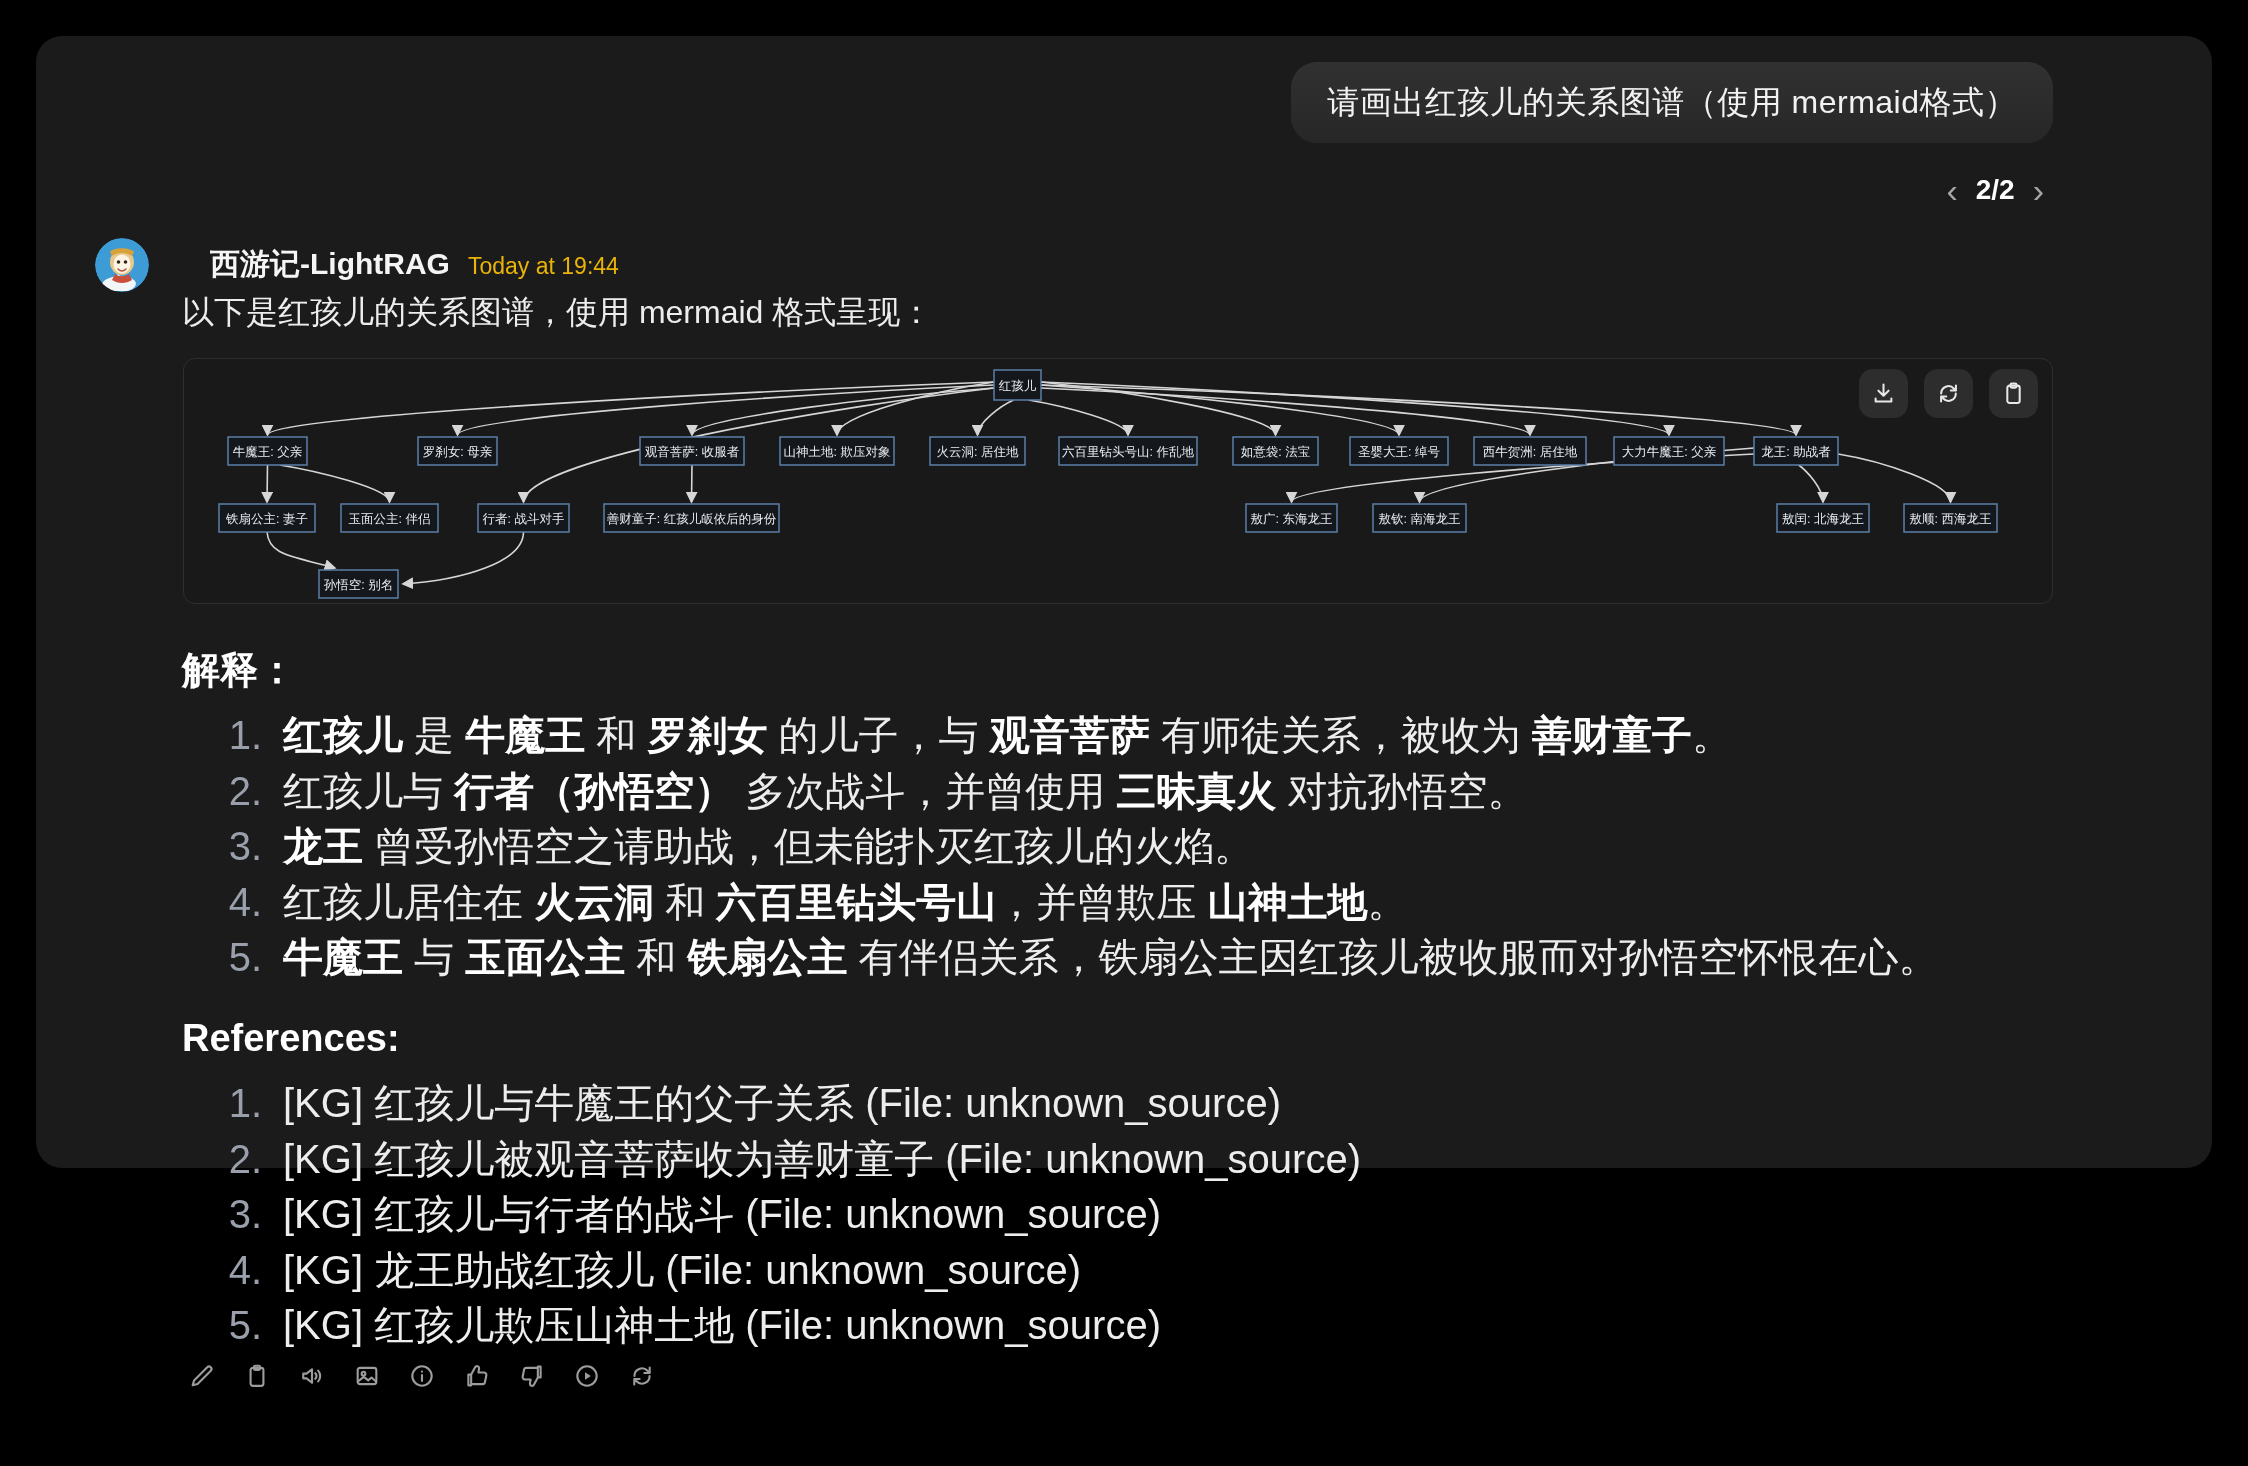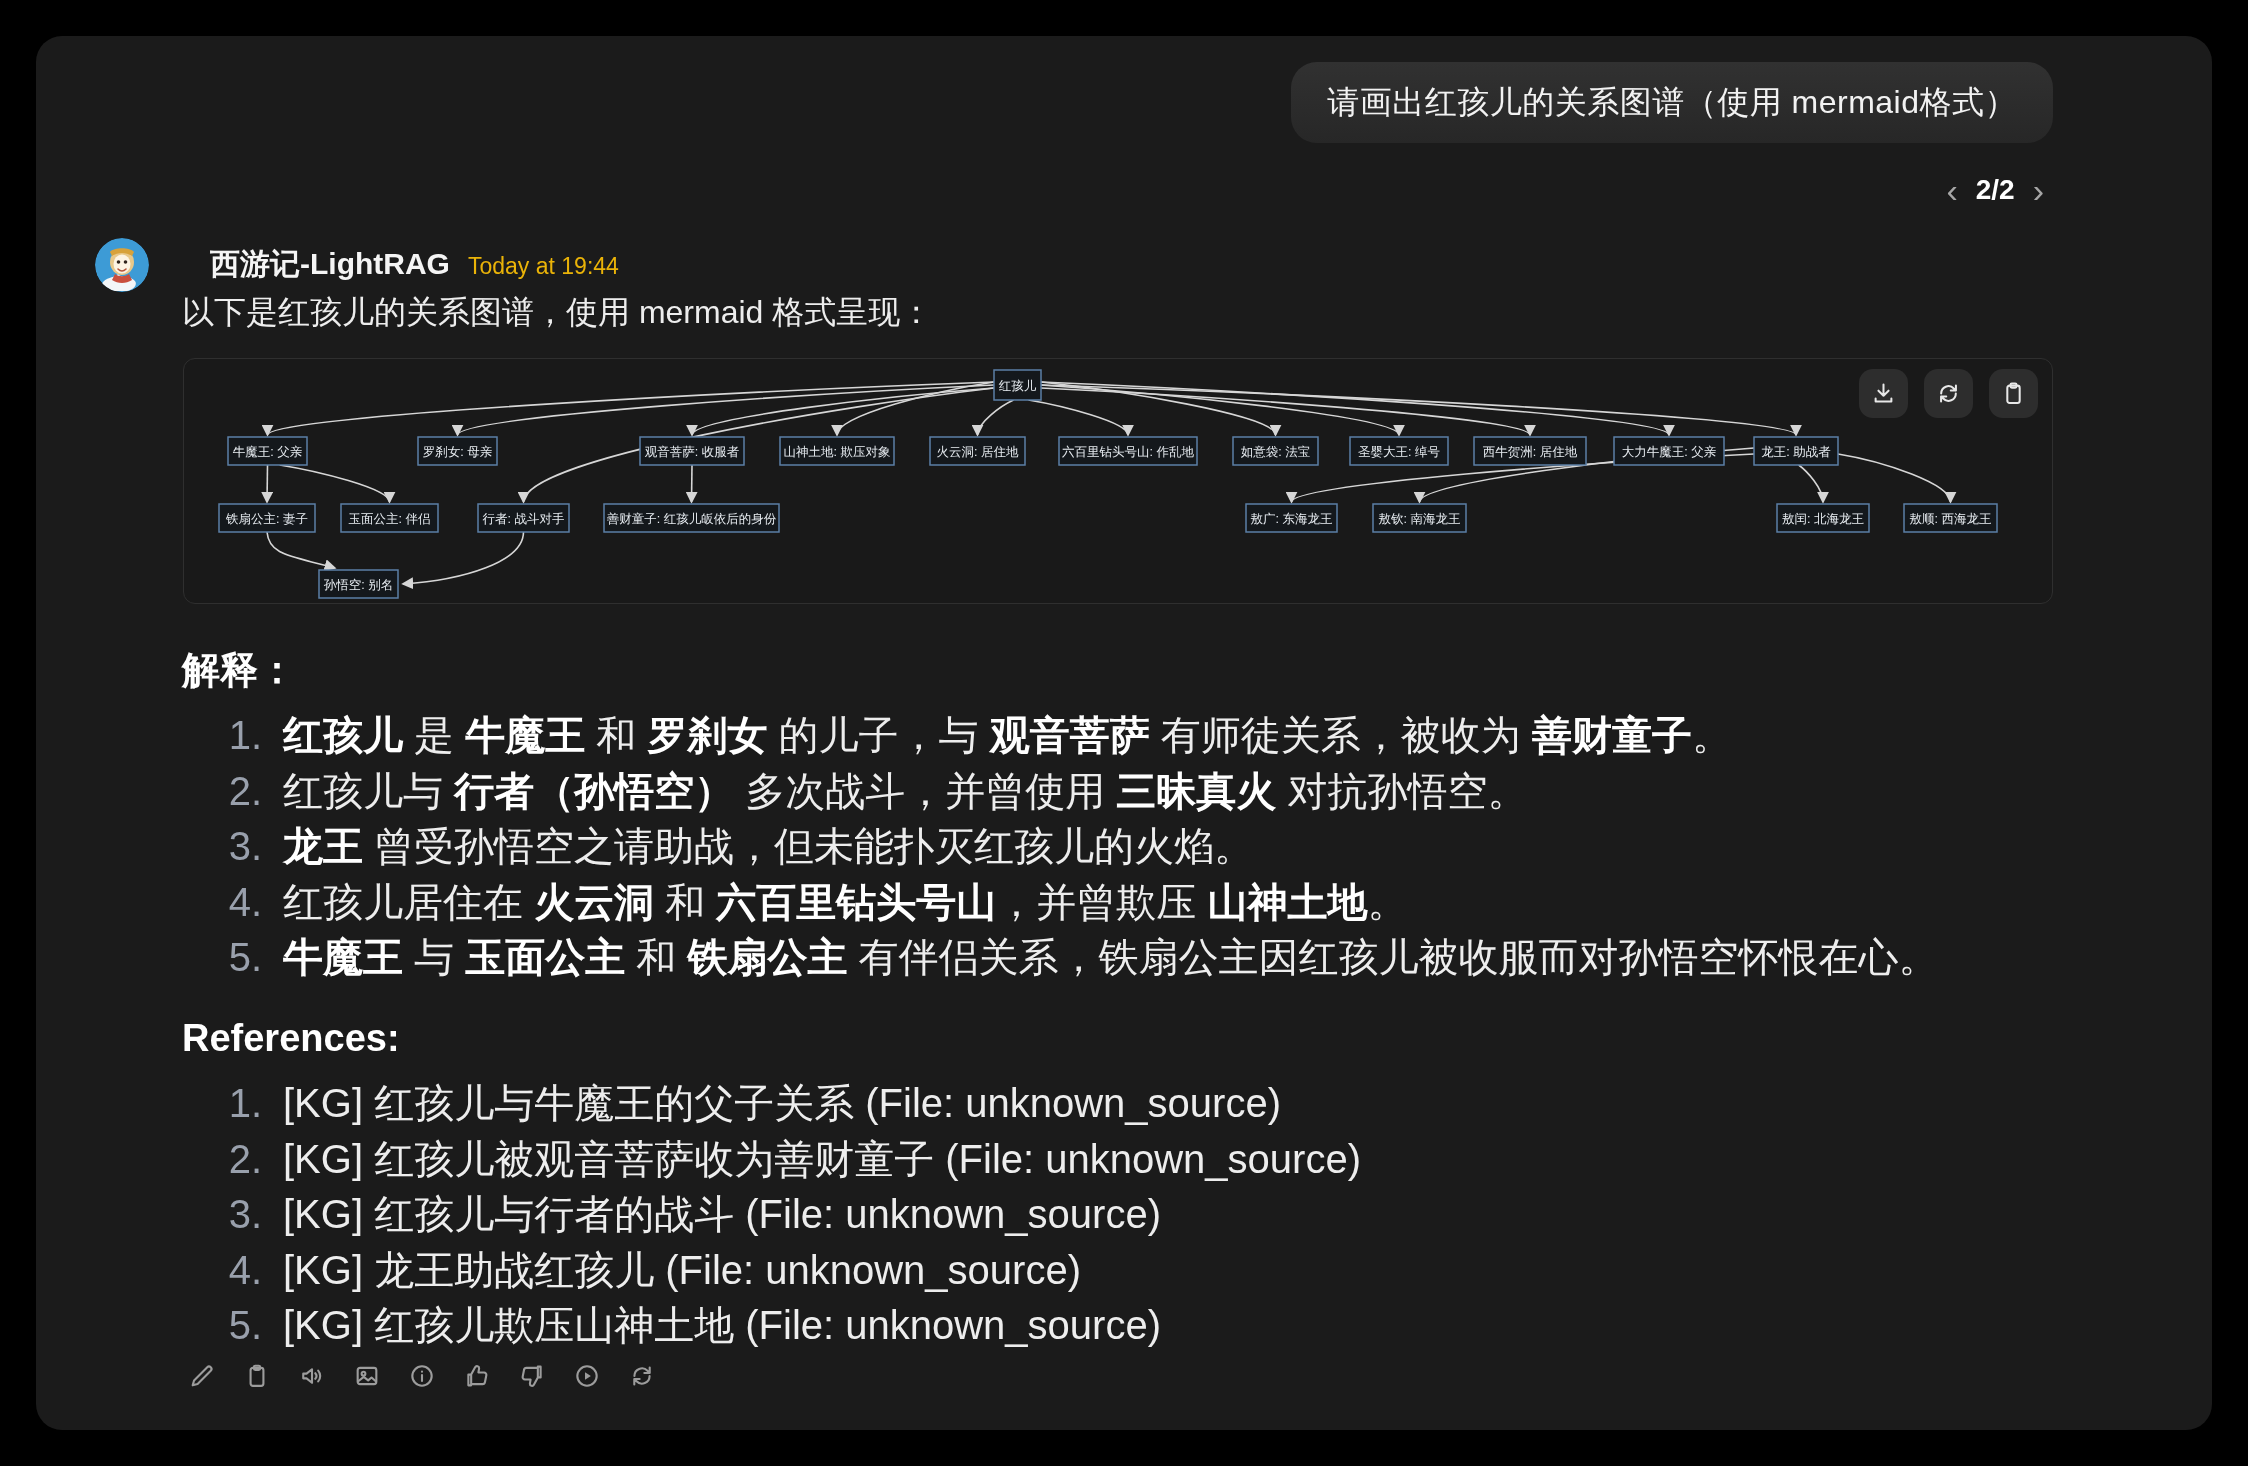--- a/index.html
+++ b/index.html
@@ -1,18 +1,18 @@
 <!DOCTYPE html>
 <html><head>
 <meta charset="utf-8">
 <style>
   * { margin:0; padding:0; box-sizing:border-box; }
   html,body { width:2248px; height:1466px; background:#000; overflow:hidden;
     font-family:"Liberation Sans","DejaVu Sans",sans-serif; }
-  #panel { position:absolute; left:36px; top:36px; width:2176px; height:1394px;
+  #panel { position:absolute; left:36px; top:36px; width:2176px; height:1132px;
     background:#1b1b1b; border-radius:26px; }
 
   
   .bubble { position:absolute; top:26px; right:159px; height:81px;
     background:linear-gradient(180deg,#313131,#272727); border-radius:26px;
     display:flex; align-items:center; padding:0 36px; }
   .bubble span { font-size:32px; color:#f2f2f2; letter-spacing:.5px; }
 
   
   .pager { position:absolute; top:134px; right:166px; height:40px;

